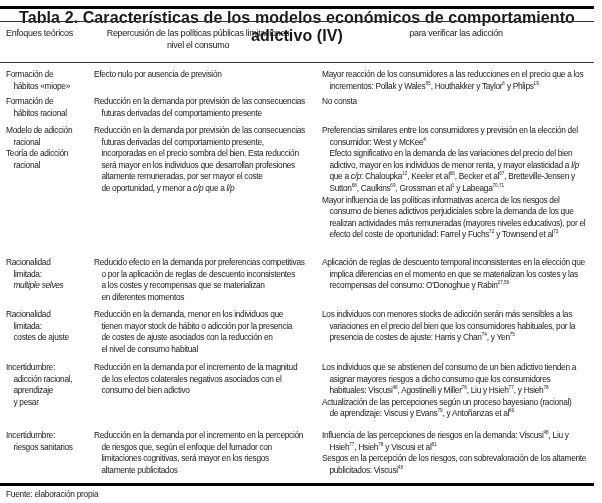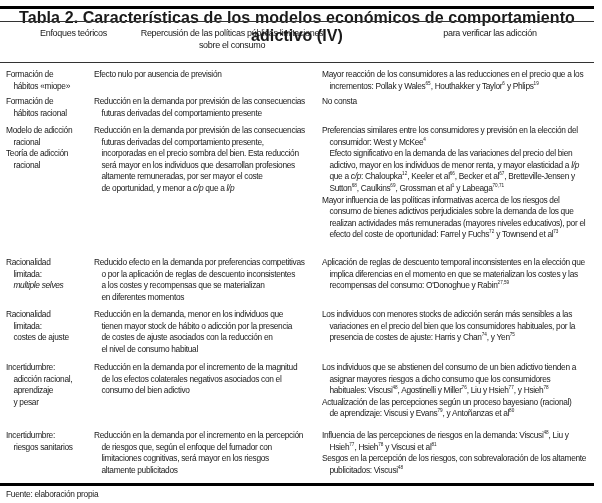--- a/index.html
+++ b/index.html
@@ -5,41 +5,41 @@
   html, body { margin: 0; padding: 0; background: #ffffff; }
   body { width: 602px; height: 503px; position: relative; overflow: hidden;
          font-family: "Liberation Sans", sans-serif; color: #1a1a1a; }
   .rule { position: absolute; left: 0; width: 594px; background: #000; }
   .rule.thick { height: 3px; }
   .rule.thin { height: 1px; background: #333; }
   #title { position: absolute; top: 9px; left: 0; width: 594px; text-align: center;
            font-size: 16px; font-weight: bold; letter-spacing: 0.1px; }
   .txt { position: absolute; font-size: 9px; line-height: 11.6px; letter-spacing: -0.35px;
          transform: scaleX(0.93); transform-origin: left top; white-space: nowrap; }
-  .hdr { position: absolute; font-size: 9px; line-height: 11.6px; letter-spacing: -0.3px; text-align: center; margin-left: 34px; }
+  .hdr { position: absolute; font-size: 9px; line-height: 11.6px; letter-spacing: -0.3px; text-align: center; }
   .line { display: block; }
   .ind { padding-left: 8px; }
   sup { font-size: 5px; line-height: 0; vertical-align: 4px; letter-spacing: 0; }
   i { font-style: italic; margin-top: 32px; }
   #footer { position: absolute; left: 6px; top: 489px; font-size: 9px; letter-spacing: -0.3px;
             transform: scaleX(0.93); transform-origin: left top; }
 </style>
 </head>
 <body>
 
 <div class="rule thick" style="top:6px;"></div>
 <div id="title">Tabla 2. Características de los modelos económicos de comportamiento adictivo (IV)</div>
 <div class="rule thin" style="top:21px;"></div>
 
 <div class="hdr" style="left:6px; top:28px; text-align:left;">
   <span class="line">Enfoques teóricos</span>
 </div>
 <div class="hdr" style="left:88px; top:28px; width:220px;">
   <span class="line">Repercusión de las políticas públicas limitaciones</span>
-  <span class="line">sobre el consumo</span>
+  <span class="line">nivel el consumo</span>
 </div>
 <div class="hdr" style="left:318px; top:28px; width:276px;">
   <span class="line">para verificar las adicción</span>
 </div>
 <div class="rule thin" style="top:62px;"></div>
 
 <div id="rows">
     <div class="txt" style="left: 6px; top: 69px;">
       <span class="line">Formación de</span>
       <span class="line ind">hábitos «miope»</span>

